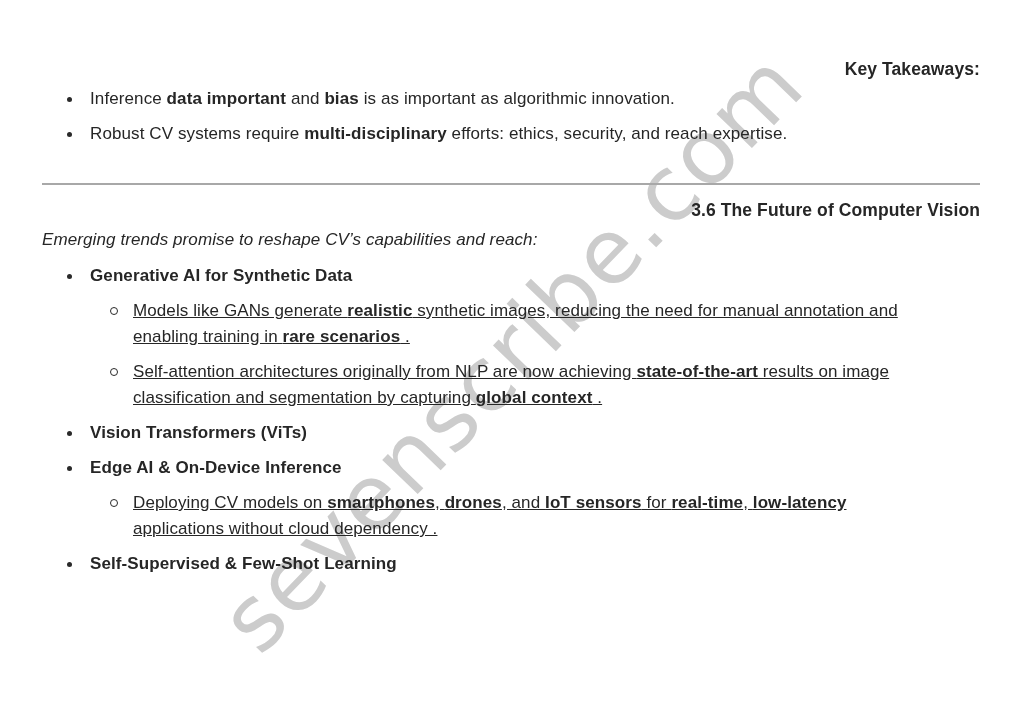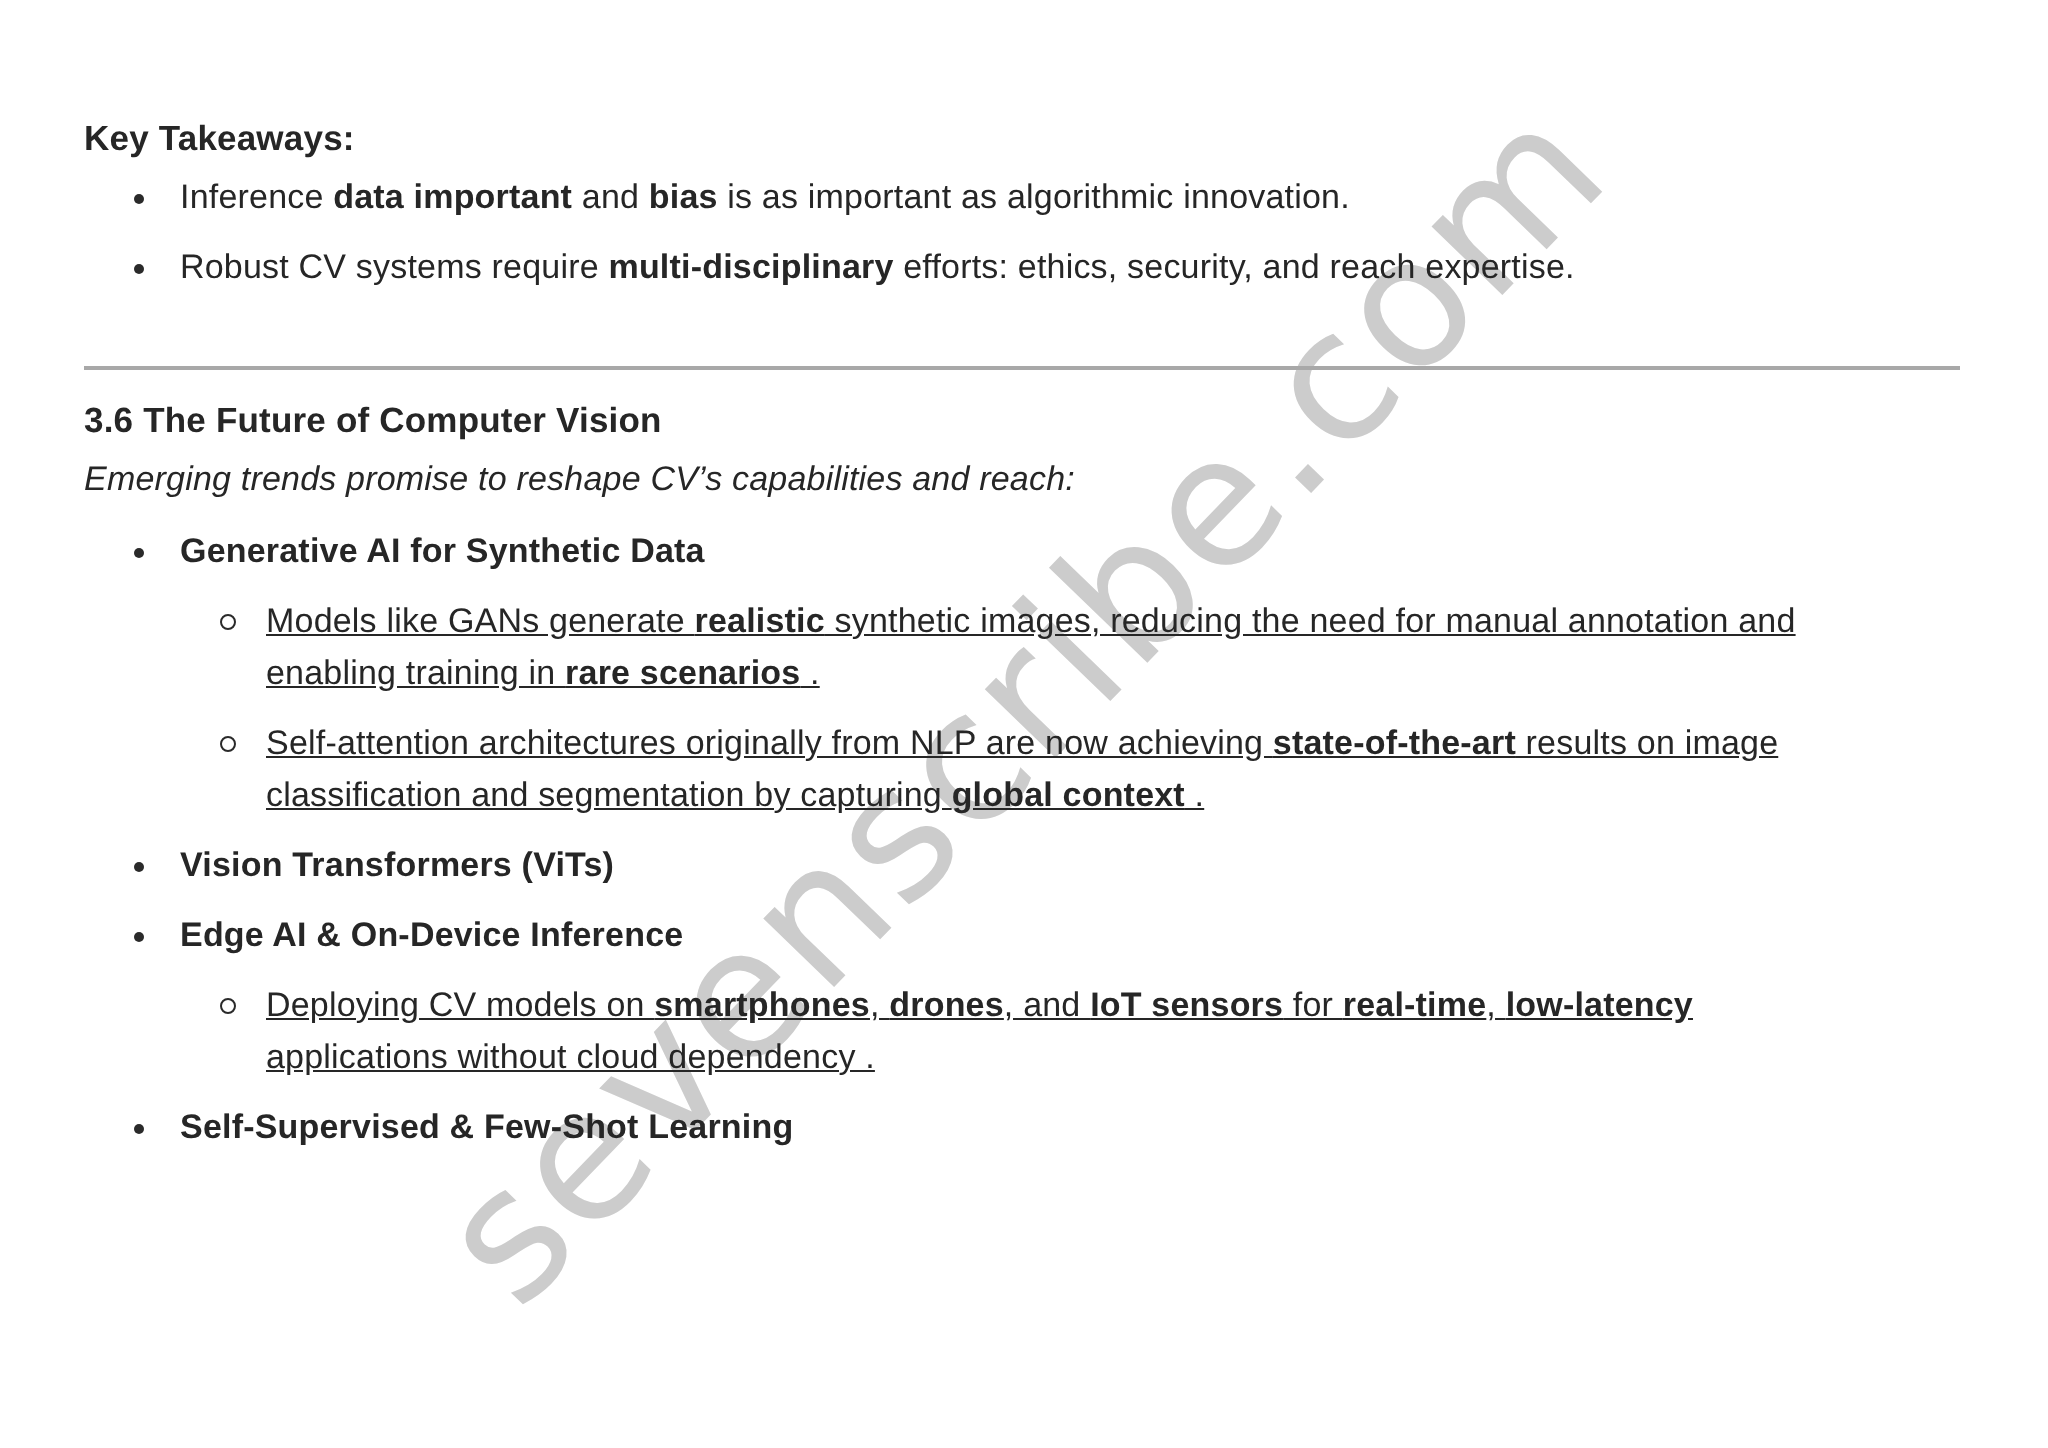--- a/index.html
+++ b/index.html
@@ -31,20 +31,21 @@
   .content {
     position: relative;
     z-index: 1;
     padding: 56px 44px 0 42px;
   }
   .heading {
     font-size: 17.5px;
     font-weight: 700;
     margin: 0 0 4px 0;
     line-height: 26px;
+    text-align: right;
   }
   .para {
     margin: 0 0 10px 0;
     white-space: pre-wrap;
     font-style: italic;
   }
   .li {
     position: relative;
     margin: 0 0 9px 0;
   }

